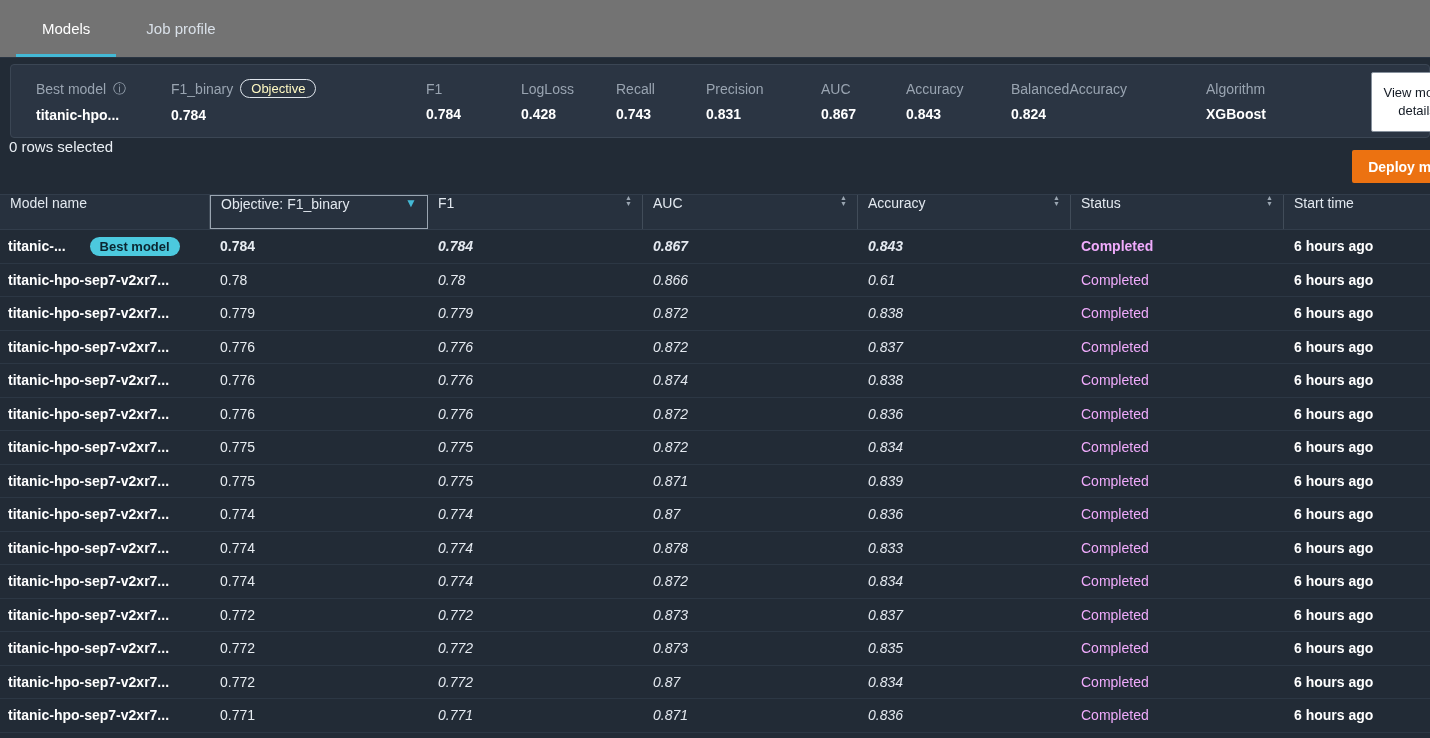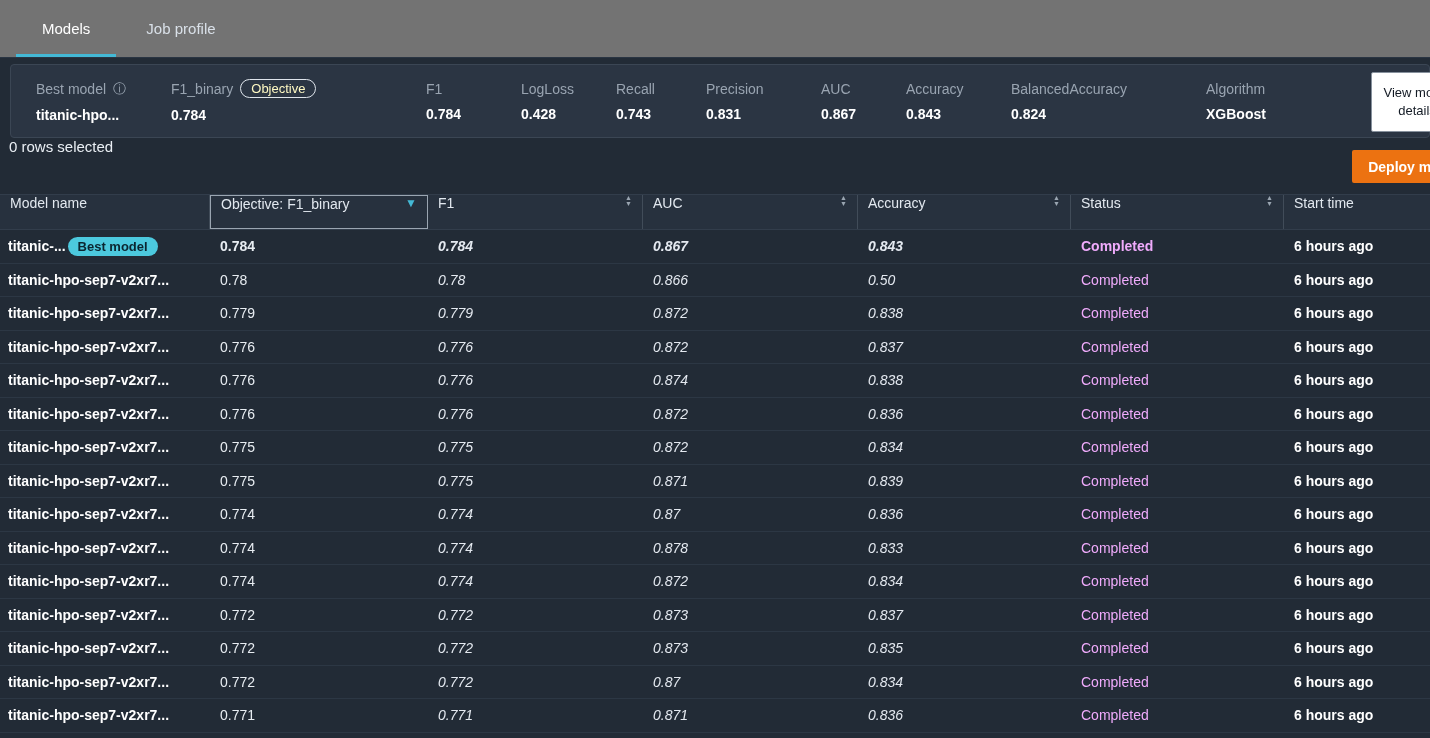--- a/index.html
+++ b/index.html
@@ -58,21 +58,21 @@
     padding:0 10px;font-size:14px;color:#e2e8ef;border-right:1px solid #414c59;
     white-space:nowrap;overflow:hidden;cursor:pointer}
   .th:last-child{border-right:none}
   .th-sorted{border:1px solid #9aa5b1}
   .sorted-icon{color:#44b9d6;font-size:12px;flex:0 0 auto}
   .sort-icon{display:flex;flex-direction:column;align-items:center;flex:0 0 auto}
   .sort-icon .tri{font-size:7px;line-height:6px;color:#9aa5b1}
   .tr{height:33.5px;border-bottom:1px solid #2c3744;cursor:pointer}
   .td{display:flex;align-items:center;padding:0 10px;font-size:14px;
     color:#e8edf2;white-space:nowrap;overflow:hidden}
-  .td-name{gap:2px;padding-left:8px}
+  .td-name{gap:24px;padding-left:8px}
   .model-name{font-weight:700;color:#fff;overflow:hidden;text-overflow:ellipsis}
   .best-badge{background:#4cc9de;color:#0b2530;font-size:13px;font-weight:700;
     border-radius:11px;padding:2px 10px;flex:0 0 auto}
   .tr.best .td-objective{font-weight:700}
   .td-num{font-style:italic;color:#e4e9f0}
   .tr.best .td-num{font-weight:700}
   .td-status{color:#f0abfc}
   .tr.best .td-status{font-weight:700}
   .td-start{font-weight:700;color:#fff}
 </style>
@@ -215,21 +215,21 @@
         <div class="td td-status">Completed</div>
         <div class="td td-start">6 hours ago</div>
       </div>
       <div class="tr grid-cols">
         <div class="td td-name">
           <span class="model-name">titanic-hpo-sep7-v2xr7...</span>
         </div>
         <div class="td td-objective">0.78</div>
         <div class="td td-num">0.78</div>
         <div class="td td-num">0.866</div>
-        <div class="td td-num">0.50</div>
+        <div class="td td-num">0.61</div>
         <div class="td td-status">Completed</div>
         <div class="td td-start">6 hours ago</div>
       </div>
       <div class="tr grid-cols">
         <div class="td td-name">
           <span class="model-name">titanic-hpo-sep7-v2xr7...</span>
         </div>
         <div class="td td-objective">0.779</div>
         <div class="td td-num">0.779</div>
         <div class="td td-num">0.872</div>

